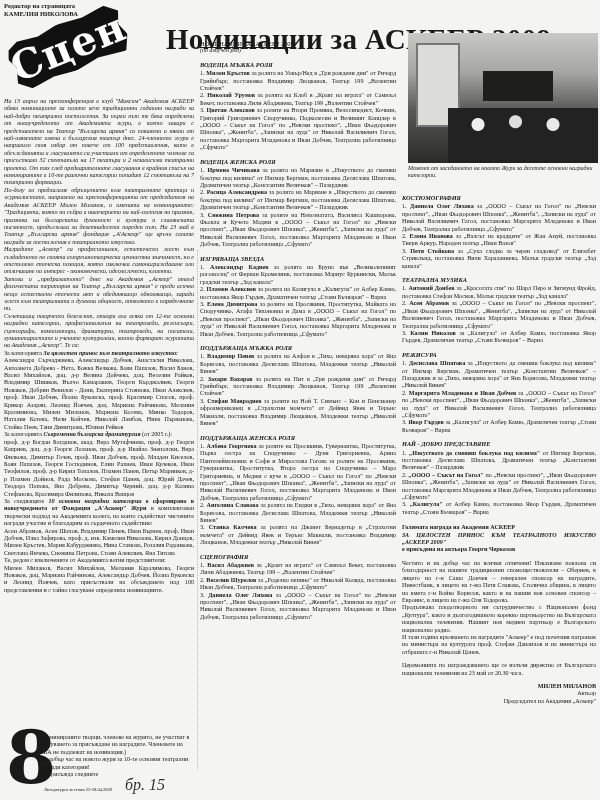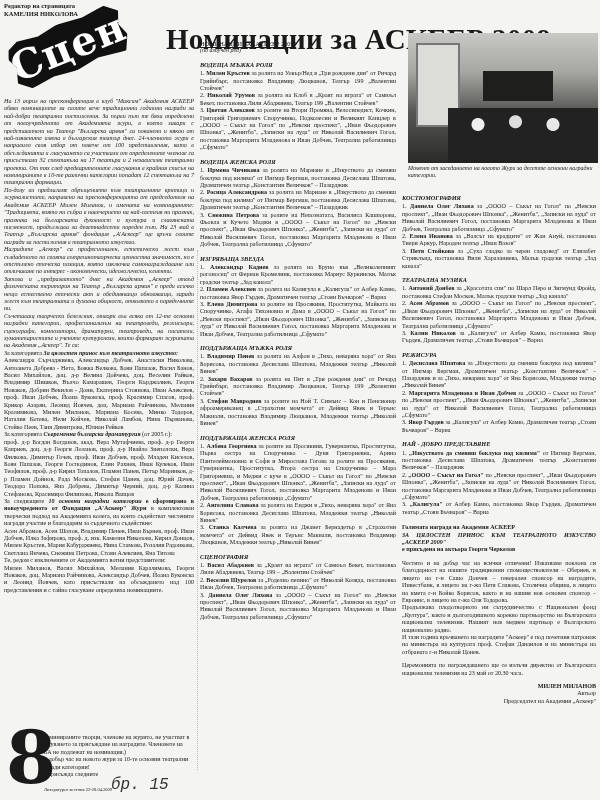--- a/index.html
+++ b/index.html
@@ -35,21 +35,21 @@
     background:linear-gradient(180deg,#c8c8c4 0%,#a6a6a2 30%,#585856 60%,#2a2a28 100%);
     overflow:hidden;
   }
   .photo .board { position:absolute; left:75px; top:38px; width:70px; height:30px; background:#1e1e1c; }
   .photo .window { position:absolute; left:8px; top:10px; width:40px; height:80px; background:#dcdcd8; border:2px solid #777; }
   .photo .people { position:absolute; left:40px; bottom:0; width:150px; height:55px; background:radial-gradient(circle at 20% 30%, #eee 0 6px, transparent 7px), radial-gradient(circle at 45% 25%, #ddd 0 6px, transparent 7px), radial-gradient(circle at 70% 30%, #e8e8e8 0 6px, transparent 7px), #222; }
   .photo-caption { position:absolute; left:408px; top:165px; width:190px; font-size:6px; line-height:7px; font-style:italic; }
   .big8 { position:absolute; left:6px; top:728px; font-size:72px; font-weight:bold; line-height:60px; font-family:"DejaVu Serif", serif; }
   .closing { position:absolute; left:40px; top:734px; width:154px; font-size:6.1px; line-height:7.4px; }
   .photo-credit { position:absolute; left:44px; top:787px; font-size:4.5px; }
-  .issue { position:absolute; left:111px; top:776px; font-size:16px; font-style:italic; font-family:Liberation Mono, monospace; color:#333; }
+  .issue { position:absolute; left:125px; top:776px; font-size:16px; font-style:italic; font-family:Liberation Serif, serif; color:#333; }
   .grand { font-weight:bold; margin-top:8px; }
   .grand i { font-style:italic; }
   .sign { text-align:right; margin-top:6px; }
   .sign .nm { font-weight:bold; }
   .dots { position:absolute; left:197px; top:250px; width:2px; height:520px; border-left:1px dotted #bbb; }
 </style>
 </head>
 <body>
 
 <div class="editor">

